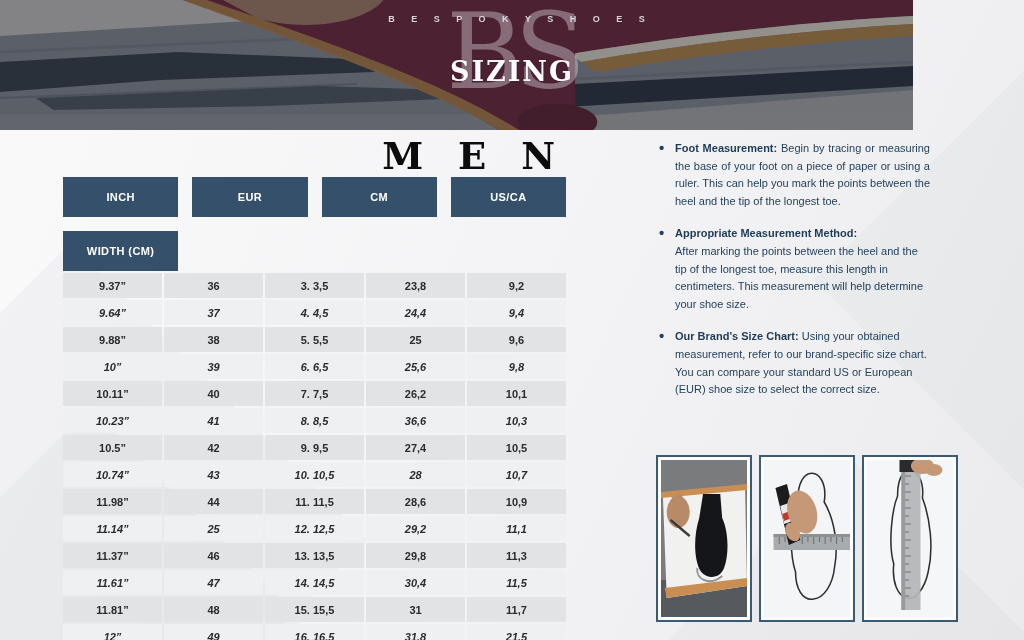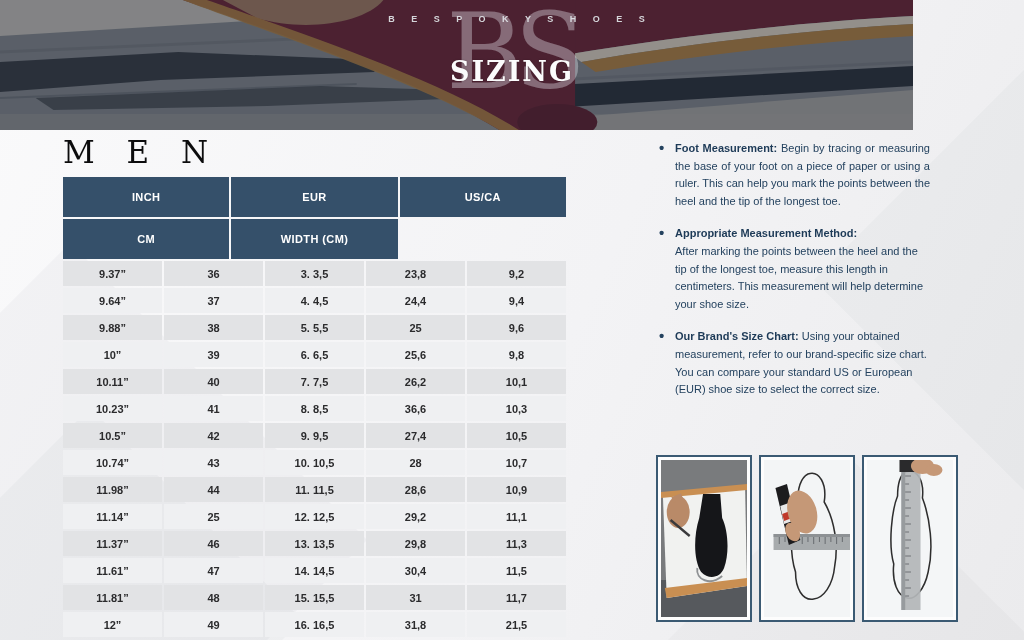--- a/index.html
+++ b/index.html
@@ -27,38 +27,38 @@
     color:#fbfbfc;font-weight:bold;text-shadow:0 0 2px rgba(0,0,0,0.25);
   }
   
   .bgshape{position:absolute;background:rgba(125,130,140,0.055);pointer-events:none;}
   .bs1{left:-140px;top:330px;width:420px;height:420px;transform:rotate(45deg);}
   .bs2{left:-60px;top:470px;width:300px;height:300px;transform:rotate(45deg);background:rgba(125,130,140,0.05);}
   .bs3{left:880px;top:120px;width:320px;height:320px;transform:rotate(45deg);background:rgba(125,130,140,0.045);}
   .bs4{left:700px;top:520px;width:300px;height:300px;transform:rotate(45deg);background:rgba(125,130,140,0.04);}
   
   .section-title{
-    position:absolute;left:63px;top:134px;width:503px;text-align:left;
-    font-family:"DejaVu Serif",serif;font-weight:normal;font-size:31px;
+    position:absolute;left:63px;top:134px;width:503px;text-align:right;
+    font-family:"DejaVu Serif",serif;font-weight:bold;font-size:37px;
     letter-spacing:11px;color:#0c0c0d;
   }
   
   .size-table{position:absolute;left:63px;top:177px;width:503px;}
-  .thead{display:grid;grid-template-columns:repeat(3,1fr);gap:2px;margin-bottom:2px;}
+  .thead{display:grid;grid-template-columns:repeat(4,1fr);gap:14px;margin-bottom:2px;}
   .th{
     background:#35506a;color:#ffffff;font-size:11px;font-weight:bold;
     letter-spacing:0.4px;height:40px;display:flex;align-items:center;justify-content:center;
   }
   .tbody{display:grid;grid-template-columns:repeat(5,1fr);grid-auto-rows:25px;gap:2px;}
   .td{
     font-size:11px;font-weight:bold;color:#2b2b2d;
     display:flex;align-items:center;justify-content:center;
   }
   .td.even{background:#e2e3e5;}
-  .td.odd{background:#eff0f2;}
+  .td.odd{background:#eff0f2;font-style:italic;}
   
   .instructions{
     position:absolute;left:658px;top:140px;width:272px;
     list-style:none;margin:0;padding:0;color:#24425f;
   }
   .instructions li{
     position:relative;padding-left:17px;margin-bottom:15px;
     font-size:11px;line-height:17.6px;
   }
   .instructions li::before{
@@ -116,22 +116,22 @@
       <div class="sizing">SIZING</div>
     </div>
   </div>
 
   <div class="section-title">M E N</div>
 
   <div class="size-table">
     <div class="thead">
         <div class="th">INCH</div>
         <div class="th">EUR</div>
+        <div class="th">CM</div>
         <div class="th">US/CA</div>
-        <div class="th">CM</div>
         <div class="th">WIDTH (CM)</div>
       </div>
     <div class="tbody">
         <div class="td even">9.37”</div>
         <div class="td even">36</div>
         <div class="td even">3. 3,5</div>
         <div class="td even">23,8</div>
         <div class="td even">9,2</div>
         <div class="td odd">9.64”</div>
         <div class="td odd">37</div>

